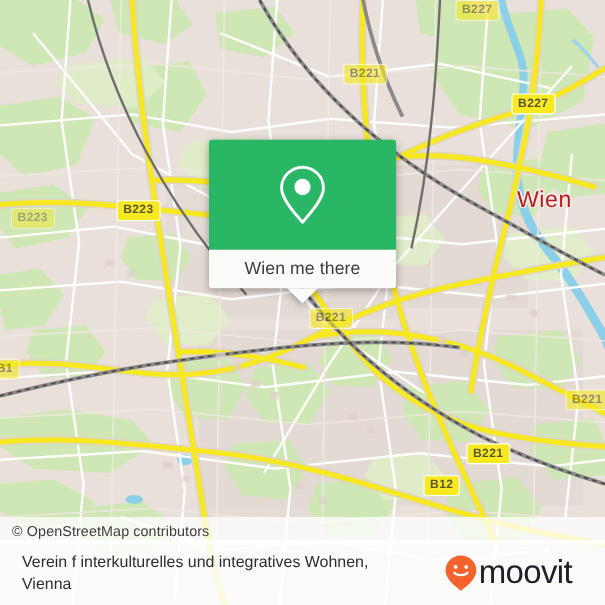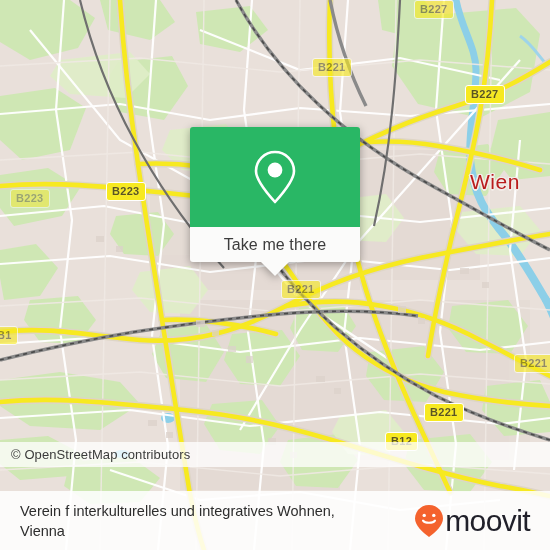--- a/index.html
+++ b/index.html
@@ -81,21 +81,21 @@
     margin-left: -14px;
     width: 0; height: 0;
     border-left: 14px solid transparent;
     border-right: 14px solid transparent;
     border-top: 14px solid #fbfbfa;
   }
 
   
   #attribution {
     position: absolute;
-    left: 0; top: 442px;
+    left: 0; top: 470px;
     width: 550px; height: 25px;
     background: rgba(255,255,255,.76);
     display: flex; align-items: center;
   }
   #attributionText {
     font-size: 13px;
     color: #3b3b3b;
     padding-left: 11px;
     letter-spacing: .1px;
   }
@@ -111,21 +111,21 @@
   }
   #footerTitle {
     font-size: 14.5px;
     line-height: 20px;
     color: #2d2d2d;
     padding-left: 20px;
     max-width: 360px;
   }
   #brand {
     display: flex; align-items: flex-start;
-    padding-right: 20px;
+    padding-right: 30px;
   }
   #brandPinIcon { display: block; margin-right: 1px; }
   #brandWord {
     font-size: 30px;
     color: #20202a;
     letter-spacing: -0.6px;
     font-weight: 500;
   }
 </style>
 </head>
@@ -312,21 +312,21 @@
   </div>
 
   <div id="callout">
     <div id="calloutGreen">
       <svg id="calloutPinIcon" width="44" height="56" viewBox="0 0 44 56">
         <path d="M22 3 C11.5 3 3 11.5 3 22 C3 31 12 42 22 53 C32 42 41 31 41 22 C41 11.5 32.5 3 22 3 Z" fill="none" stroke="#ffffff" stroke-width="2.6" stroke-linejoin="round"></path>
         <circle cx="22" cy="21" r="7.4" fill="#ffffff"></circle>
       </svg>
     </div>
     <div id="calloutWhite">
-      <span id="calloutLabel">Take me there</span>
+      <span id="calloutLabel">Wien me there</span>
     </div>
     <div id="calloutTail"></div>
   </div>
 
   <div id="attribution">
     <span id="attributionText">© OpenStreetMap contributors</span>
   </div>
 
   <div id="footer">
     <div id="footerTitle">Verein f interkulturelles und integratives Wohnen, Vienna</div>

